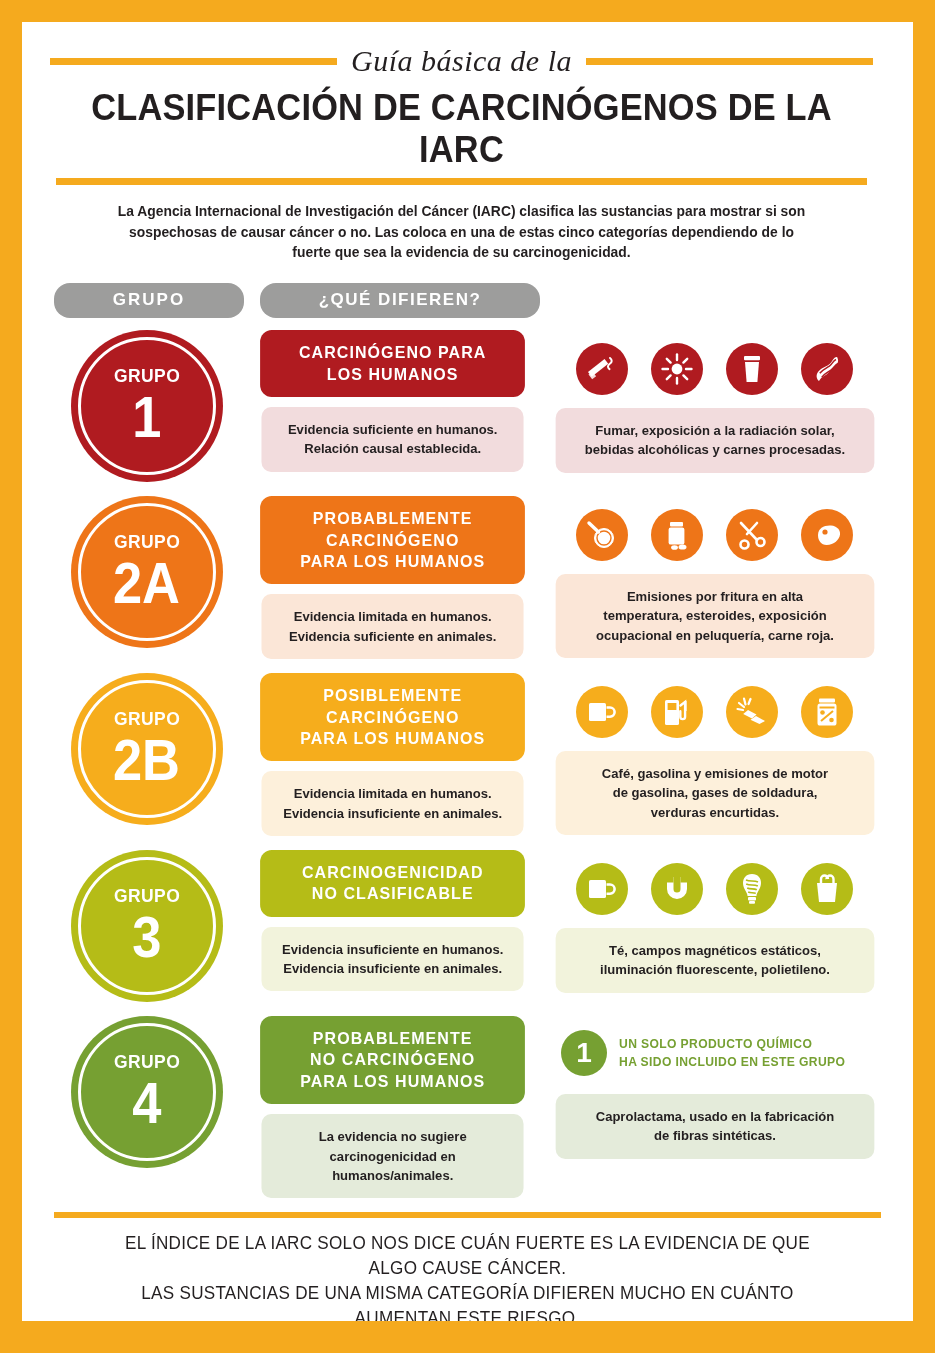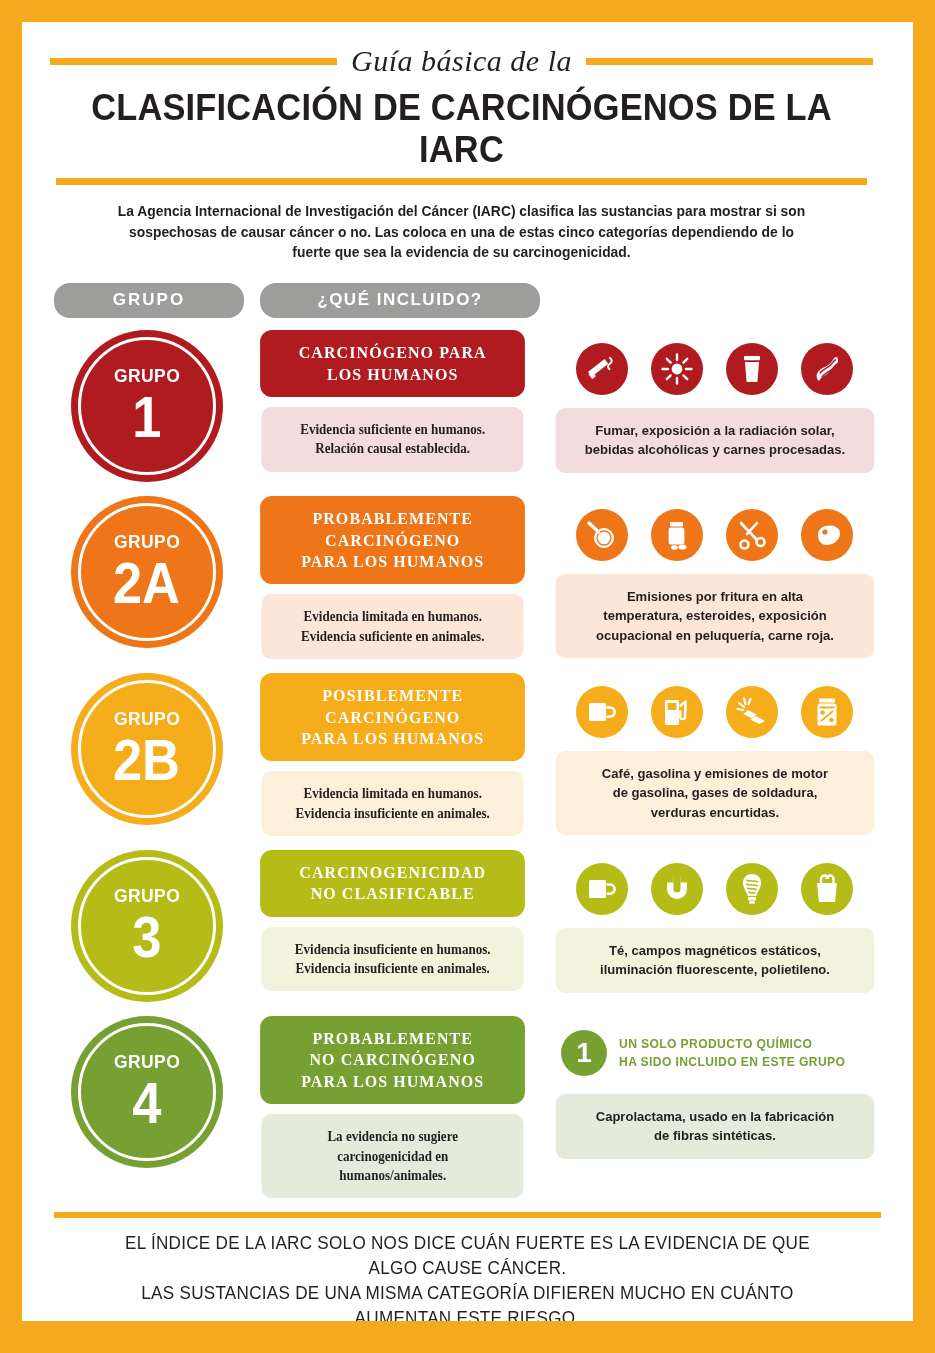--- a/index.html
+++ b/index.html
@@ -80,21 +80,21 @@
   .circle .glabel {
     font-size: 19px; font-weight:bold; letter-spacing:.5px;
     position:relative; z-index:2; line-height:1;
     transform: scaleX(0.92);
   }
   .circle .gnum {
     font-size: 57px; font-weight:bold; line-height:1;
     position:relative; z-index:2; margin-top: 4px;
     transform: scaleX(0.92);
   }
-  .mid-cell { width:280px; margin-left:16px;font-family:Liberation Serif, serif; }
+  .mid-cell { width:280px; margin-left:16px; }
   .right-cell { width:340px; margin-left:20px; }
   .banner {
     border-radius: 12px;
     color:#fff; font-weight:bold;
     text-align:center;
     font-size: 16.5px;
     line-height: 1.3;
     padding: 12px 10px;
     letter-spacing: 1.1px;
     transform: scaleX(0.97);
@@ -159,21 +159,21 @@
     <div class="main-title">CLASIFICACIÓN DE CARCINÓGENOS DE LA IARC</div>
     <div class="title-rule"></div>
     <div class="intro">La Agencia Internacional de Investigación del Cáncer (IARC) clasifica las sustancias para mostrar si son sospechosas de causar cáncer o no. Las coloca en una de estas cinco categorías dependiendo de lo fuerte que sea la evidencia de su carcinogenicidad.</div>
   </div>
 
   <div class="col-heads">
     <div class="c1">
       <div class="pill">GRUPO</div>
     </div>
     <div class="c2">
-      <div class="pill narrow">¿QUÉ INCLUIDO?</div>
+      <div class="pill narrow">¿QUÉ DIFIEREN?</div>
     </div>
   </div>
 
   <div class="rows" id="rows">
       <div class="row">
         <div class="circle-cell">
           <div class="circle" style="background: rgb(176, 27, 32);">
             <div class="ring"></div>
      <div class="glabel">GRUPO</div>
      <div class="gnum">1</div>

